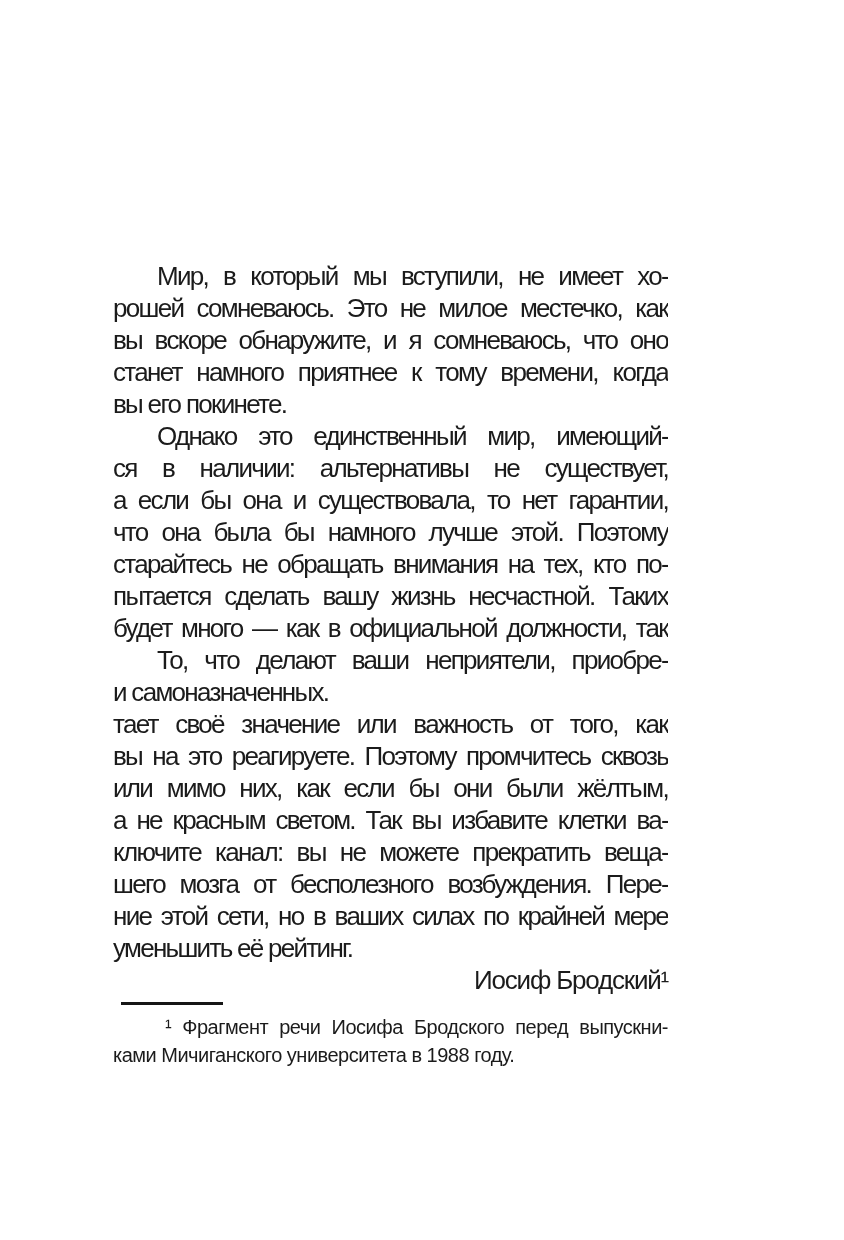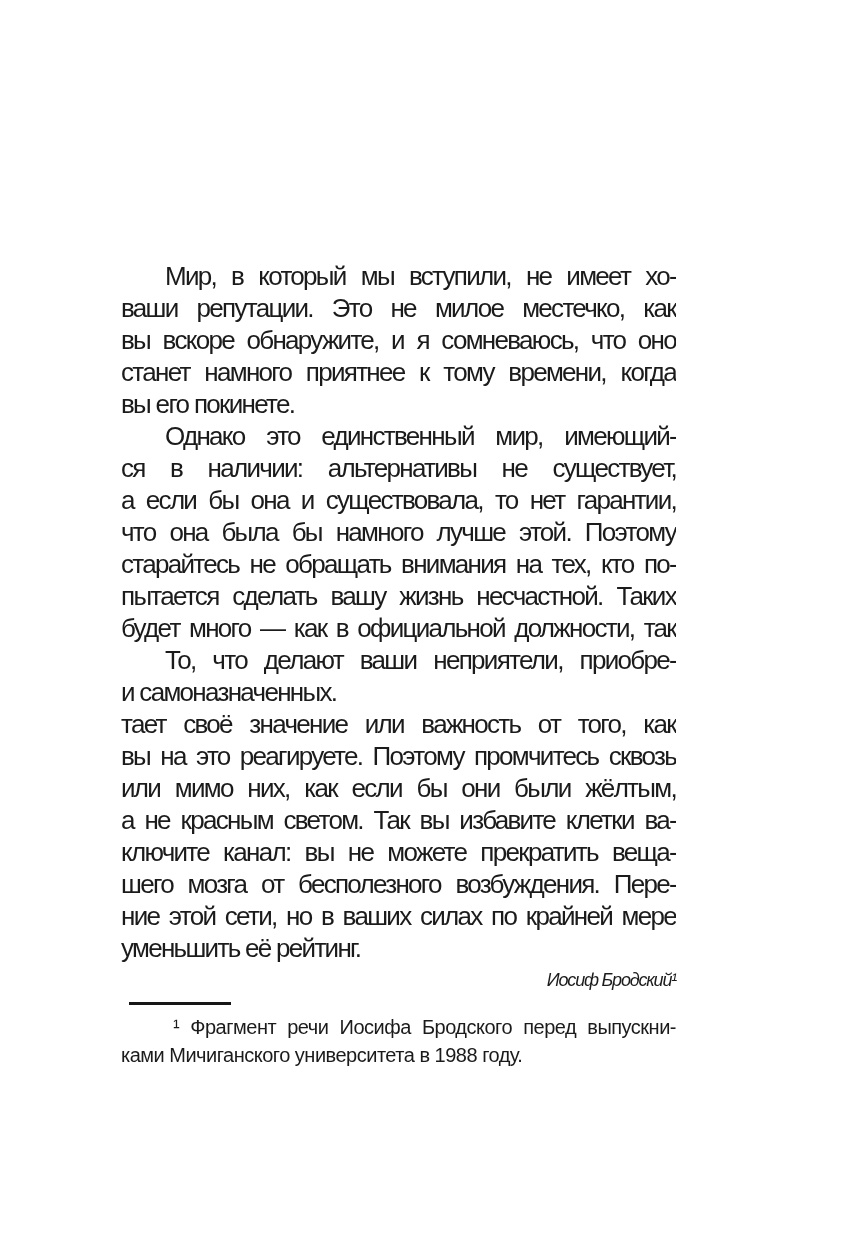--- a/index.html
+++ b/index.html
@@ -14,40 +14,38 @@
     background: #ffffff;
     font-family: "Liberation Sans", sans-serif;
     color: #1b1b1b;
     overflow: hidden;
   }
   .text-block {
     position: absolute;
     left: 113px;
     top: 260px;
     width: 555px;
-    margin-left: 8px;
   }
   .line {
     height: 32px;
     line-height: 32px;
     font-size: 26px;
     letter-spacing: -1.7px;
     text-align: justify;
     text-align-last: justify;
     overflow: hidden;
     white-space: nowrap;
   }
   .par-first { text-indent: 44px; }
   .par-last  { text-align-last: left; }
   .attribution {
     height: 32px;
     line-height: 32px;
-    font-size: 18px;
+    font-size: 26px;
     letter-spacing: -1.2px;
-    font-style: italic;
     text-align: right;
   }
   .footnote-rule {
     margin-top: 6px;
     margin-left: 8px;
     width: 102px;
     height: 3px;
     background: #161616;
   }
   .footnote { margin-top: 8px; }
@@ -64,21 +62,21 @@
   .fn-first { text-indent: 52px; }
   .fn-last  { text-align-last: left; }
 </style>
 </head>
 <body>
 
 <div class="page">
   <div class="text-block">
 
     <div class="line par-first">Мир, в который мы вступили, не имеет хо-</div>
-    <div class="line">ваши репутации. Это не милое местечко, как</div>
+    <div class="line">рошей сомневаюсь. Это не милое местечко, как</div>
     <div class="line">вы вскоре обнаружите, и я сомневаюсь, что оно</div>
     <div class="line">станет намного приятнее к тому времени, когда</div>
     <div class="line par-last">вы его покинете.</div>
 
     <div class="line par-first">Однако это единственный мир, имеющий-</div>
     <div class="line">ся в наличии: альтернативы не существует,</div>
     <div class="line">а если бы она и существовала, то нет гарантии,</div>
     <div class="line">что она была бы намного лучше этой. Поэтому</div>
     <div class="line">старайтесь не обращать внимания на тех, кто по-</div>
     <div class="line">пытается сделать вашу жизнь несчастной. Таких</div>

